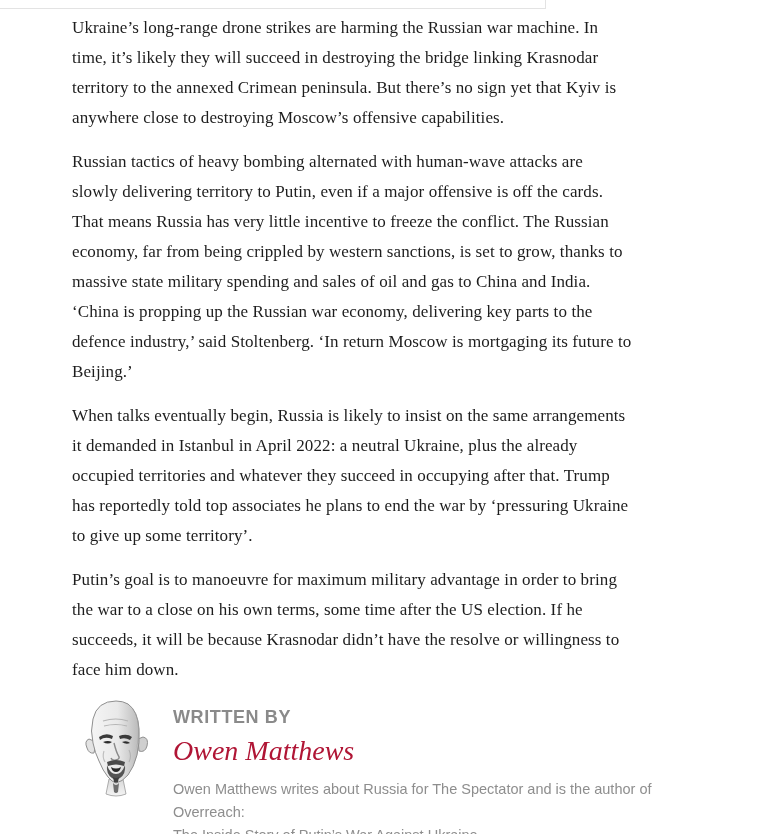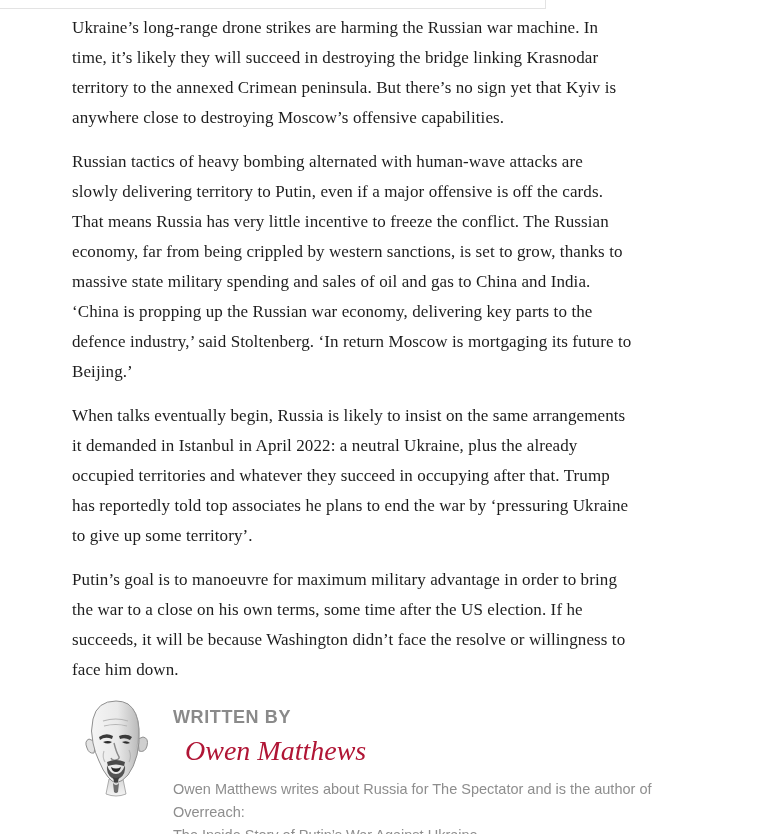--- a/index.html
+++ b/index.html
@@ -65,21 +65,21 @@
     color: #8a8a8a;
     letter-spacing: 0.6px;
   }
   .author-name {
     display: inline-block;
     font-family: "Liberation Serif", serif;
     font-style: italic;
     font-size: 28px;
     color: #b01535;
     text-decoration: none;
-    margin: 7px 0 11px 12px;
+    margin: 7px 0 11px 0;
     cursor: pointer;
   }
   .bio {
     margin: 0;
     font-size: 14.5px;
     line-height: 23px;
     color: #8e8e8e;
     white-space: pre-line;
   }
 </style>
@@ -103,21 +103,21 @@
 ‘China is propping up the Russian war economy, delivering key parts to the
 defence industry,’ said Stoltenberg. ‘In return Moscow is mortgaging its future to
 Beijing.’</p>
     <p class="para">When talks eventually begin, Russia is likely to insist on the same arrangements
 it demanded in Istanbul in April 2022: a neutral Ukraine, plus the already
 occupied territories and whatever they succeed in occupying after that. Trump
 has reportedly told top associates he plans to end the war by ‘pressuring Ukraine
 to give up some territory’.</p>
     <p class="para">Putin’s goal is to manoeuvre for maximum military advantage in order to bring
 the war to a close on his own terms, some time after the US election. If he
-succeeds, it will be because Washington didn’t face the resolve or willingness to
+succeeds, it will be because Krasnodar didn’t have the resolve or willingness to
 face him down.</p>
 
     <section class="byline">
       <div class="avatar">
 
         <svg width="66" height="98" viewBox="0 0 66 98" aria-hidden="true">
           <defs>
             <linearGradient id="skin" x1="0" y1="0" x2="1" y2="0">
               <stop offset="0" stop-color="#f5f5f5"></stop>
               <stop offset="0.55" stop-color="#e9e9e9"></stop>

